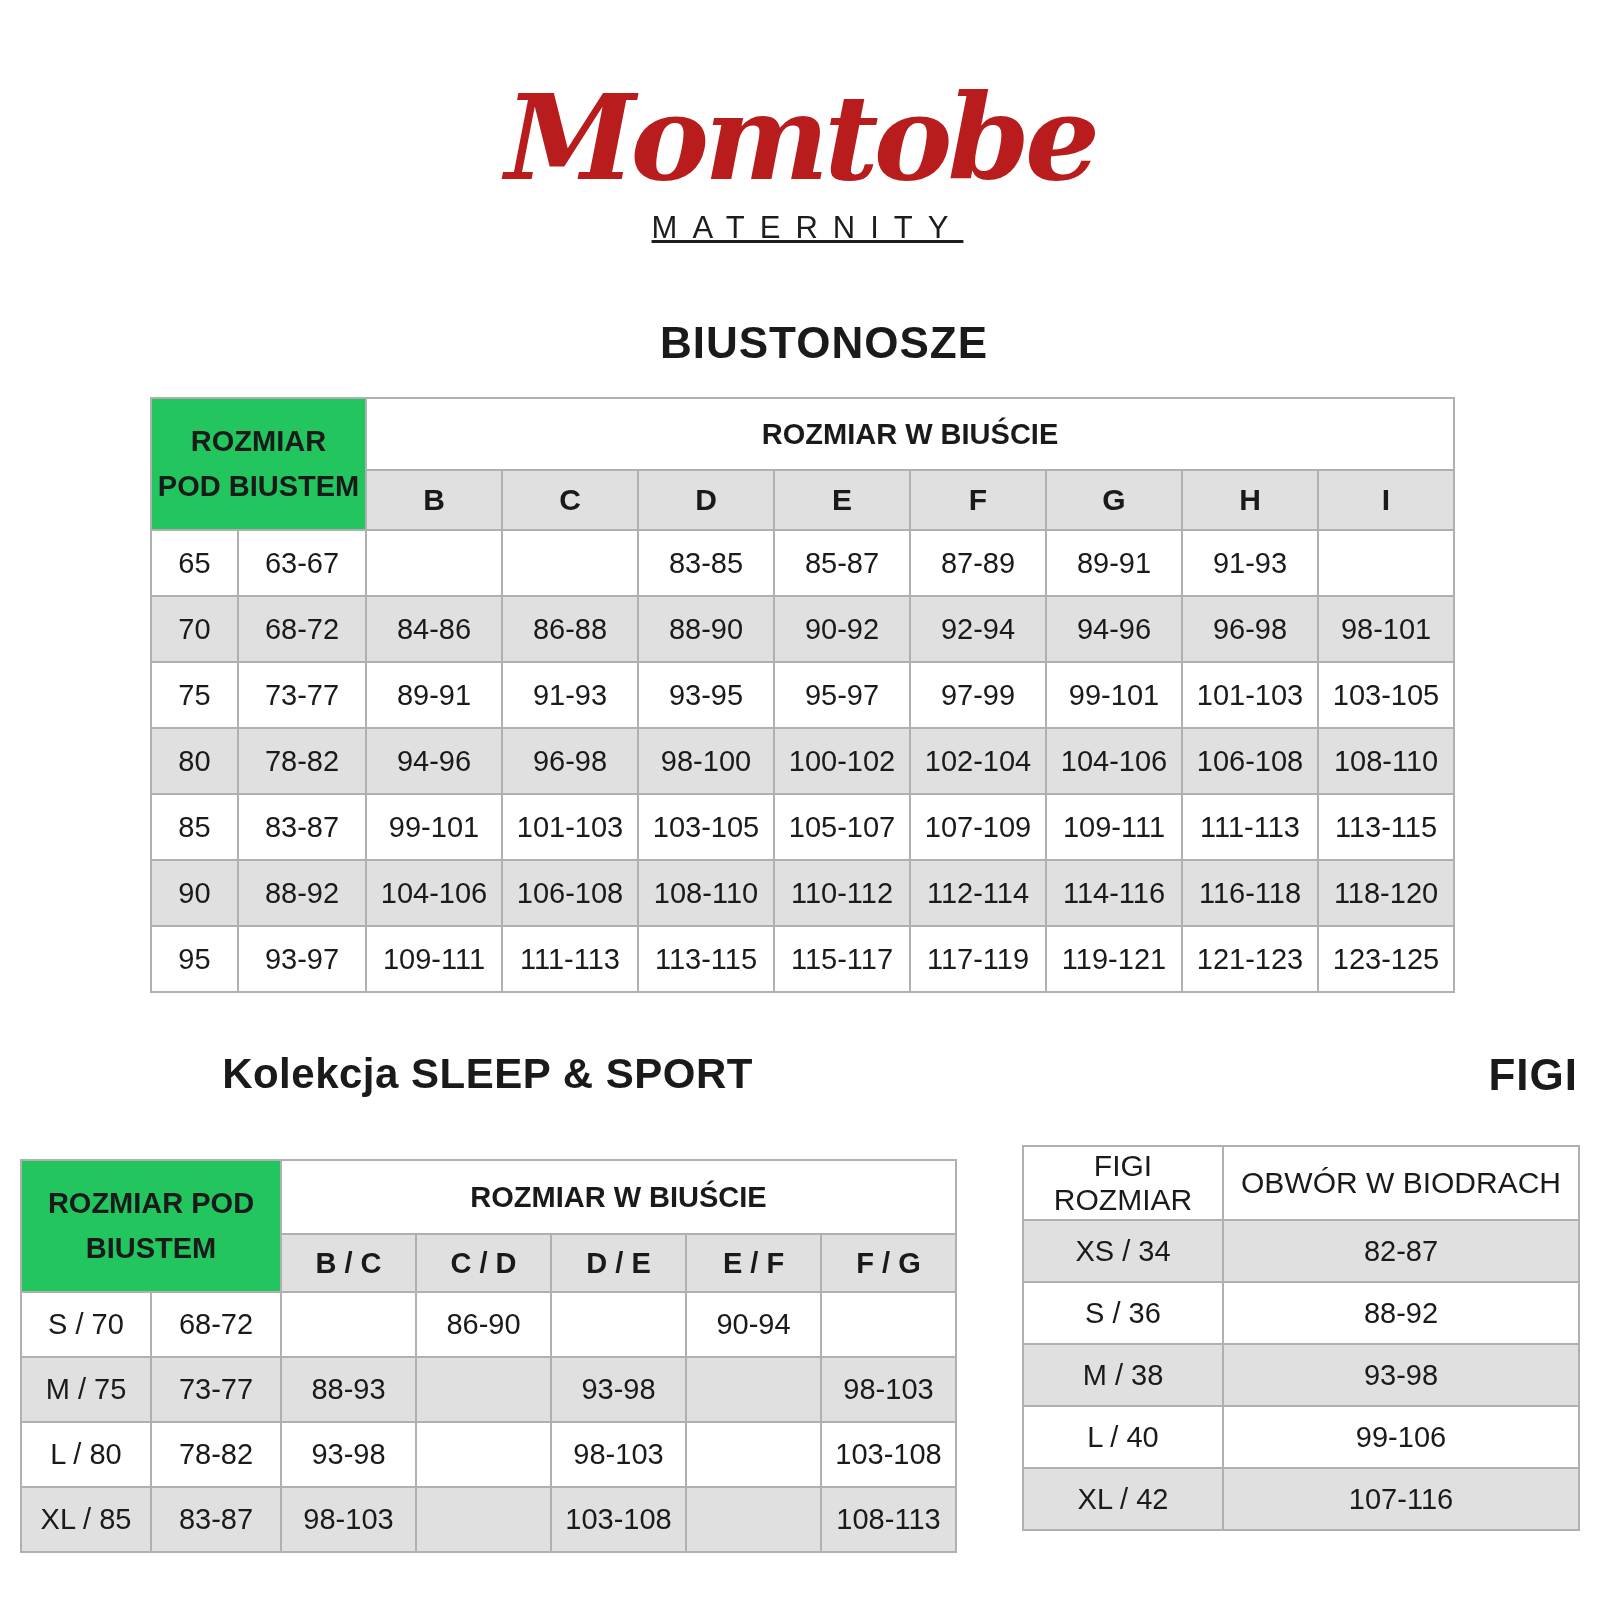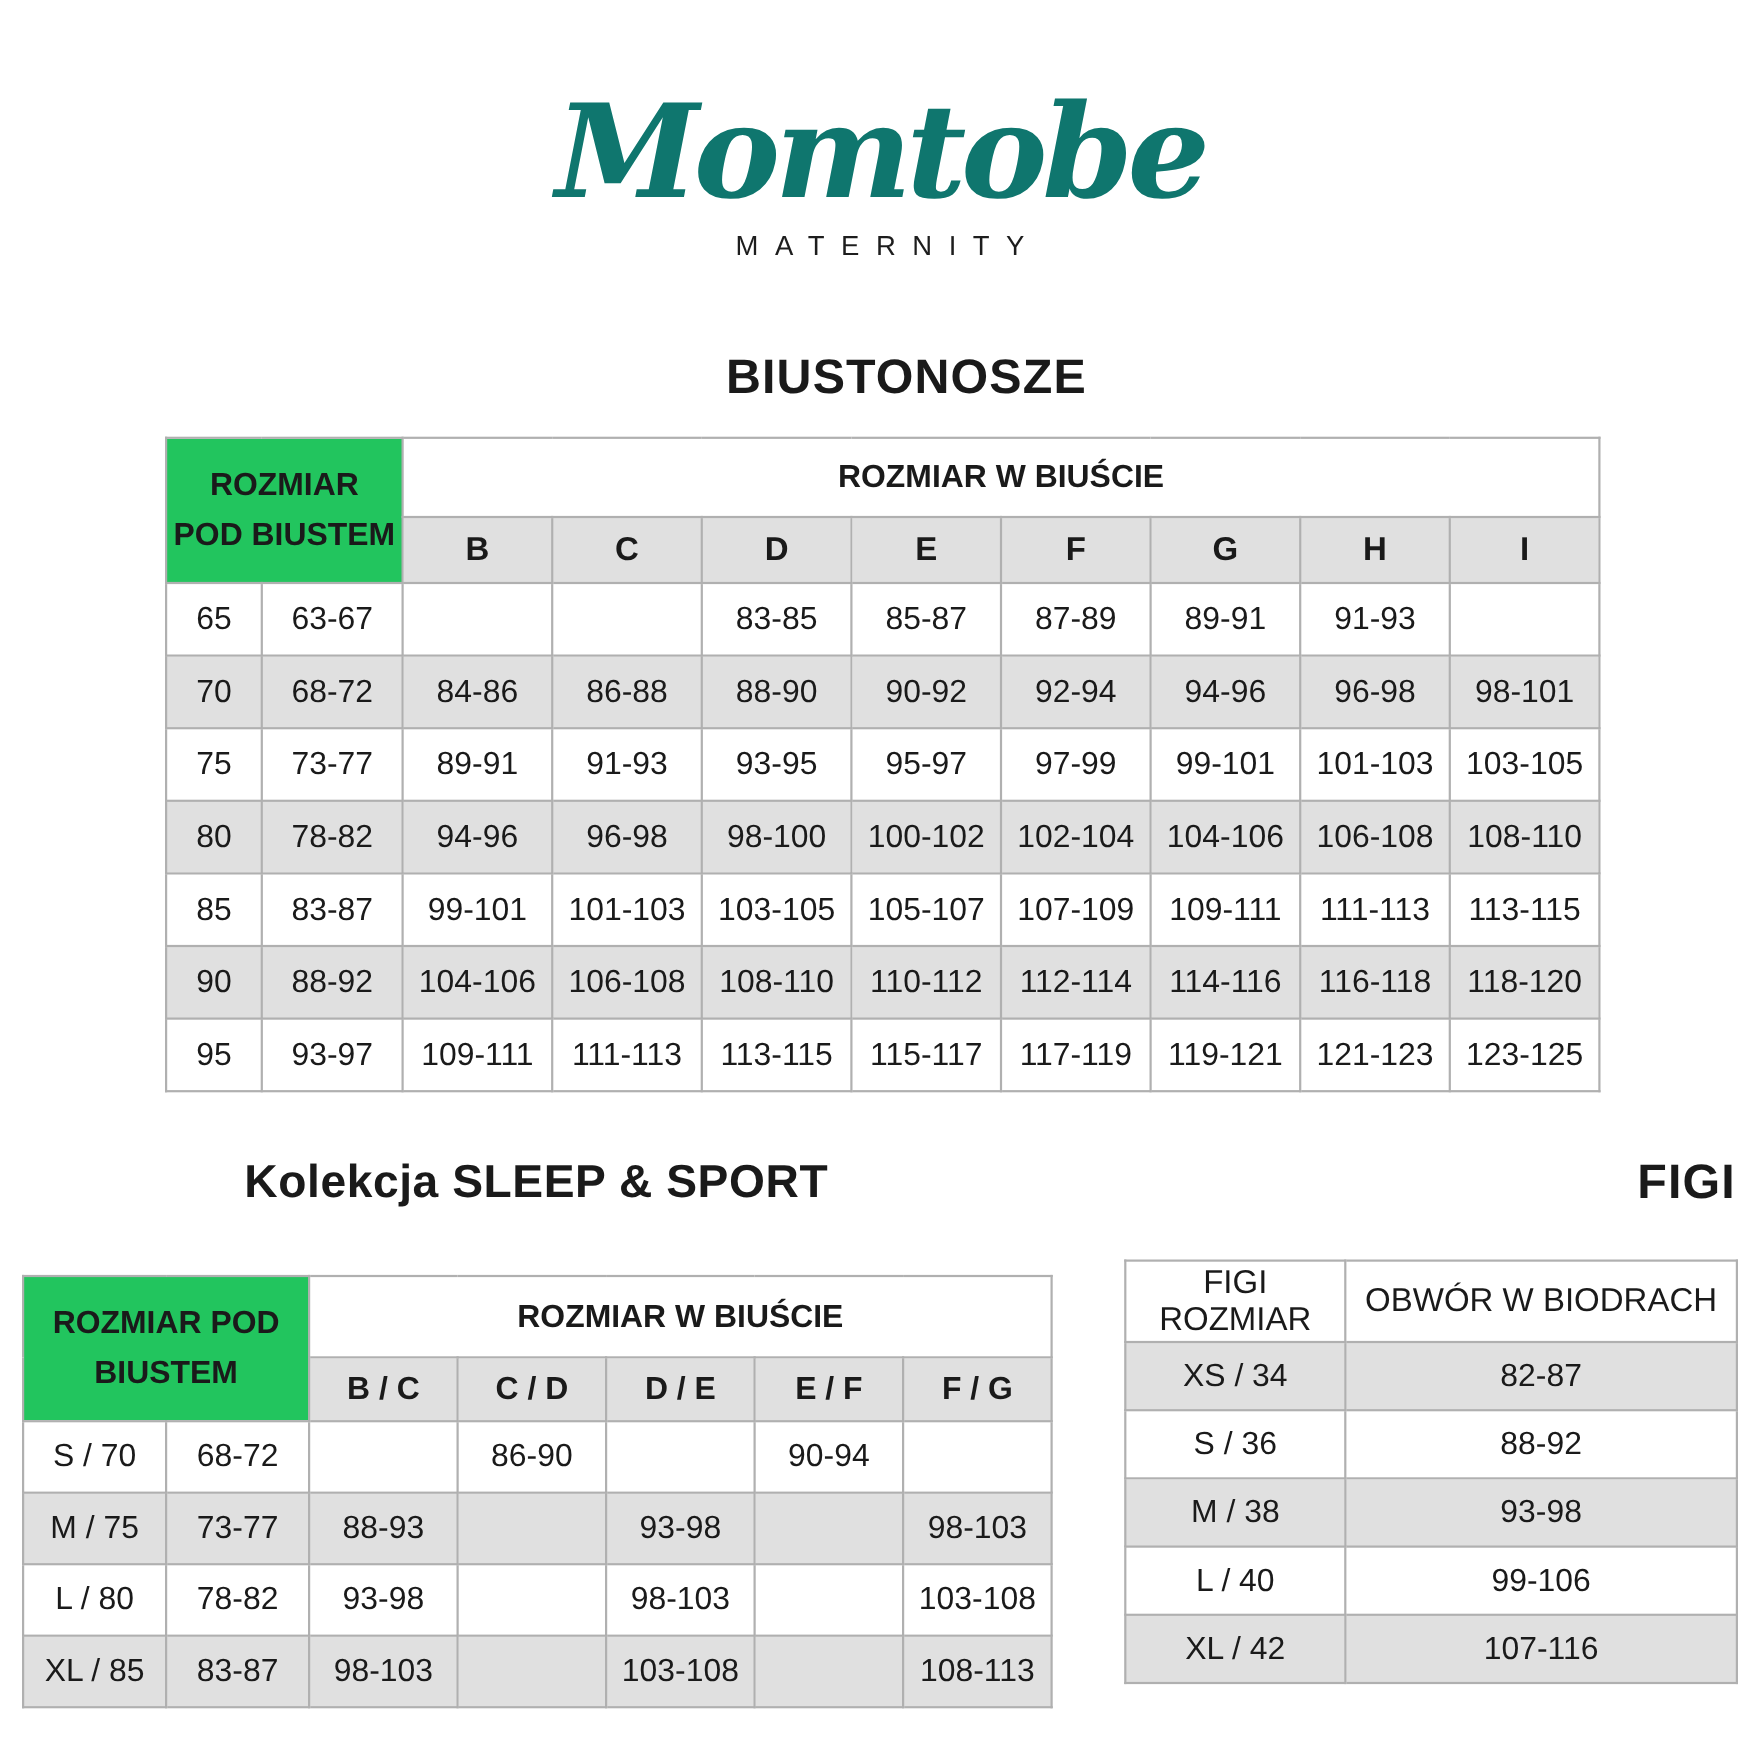--- a/index.html
+++ b/index.html
@@ -10,25 +10,25 @@
   html,body{margin:0;padding:0;}
   body{
     width:1600px;height:1600px;position:relative;background:#ffffff;
     font-family:"Liberation Sans",sans-serif;color:var(--text);
     -webkit-font-smoothing:antialiased;
   }
   
   .logo{position:absolute;top:70px;left:0;width:100%;text-align:center;}
   .logo-script{
     font-family:"DejaVu Serif",serif;font-style:italic;font-weight:700;
-    font-size:118px;line-height:1.15;letter-spacing:-5px;color:#0f766e;
+    font-size:118px;line-height:1.15;letter-spacing:-5px;color:#b91c1c;
   }
   .logo-sub{
-    margin-top:4px;font-size:25px;font-weight:400;letter-spacing:15px;
-    text-indent:15px;color:#1d1d1d;
+    margin-top:4px;font-size:31px;font-weight:400;letter-spacing:15px;
+    text-indent:15px;color:#1d1d1d;text-decoration:underline;
   }
   
   .h-bras{
     position:absolute;top:318px;left:0;width:100%;margin:0;text-align:center;
     font-size:44px;font-weight:700;letter-spacing:1px;padding-left:24px;
   }
   .h-sleep{
     position:absolute;top:1050px;left:20px;width:935px;margin:0;text-align:center;
     font-size:42px;font-weight:700;letter-spacing:0.5px;
   }

